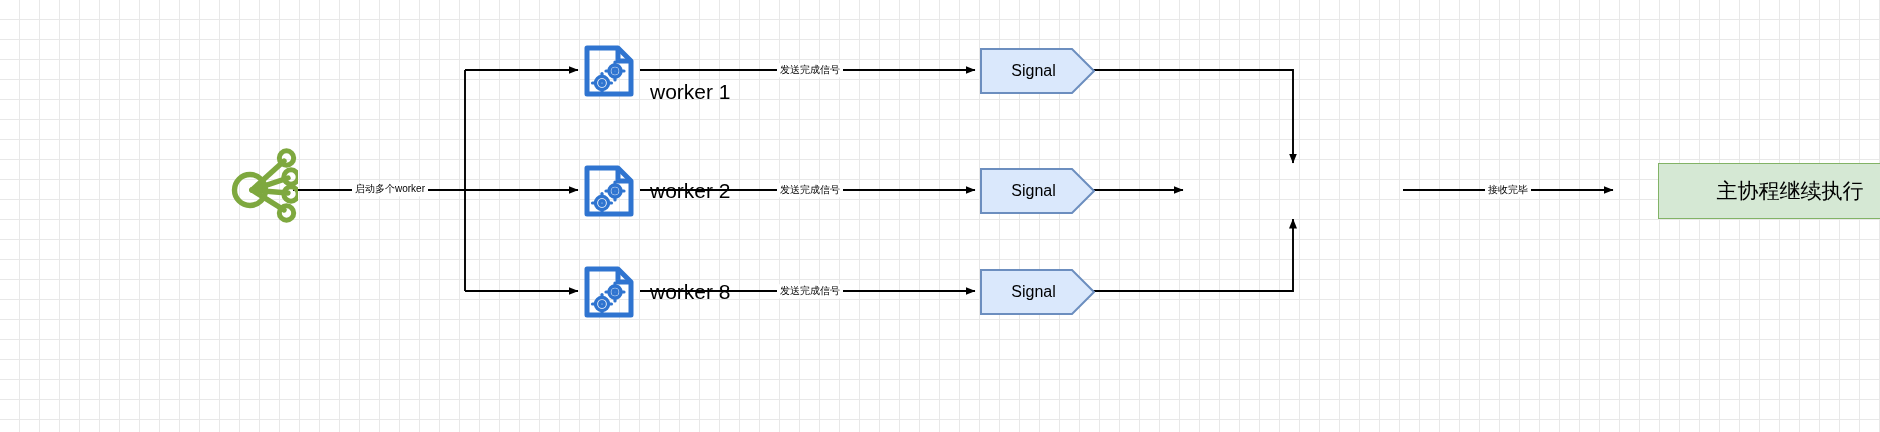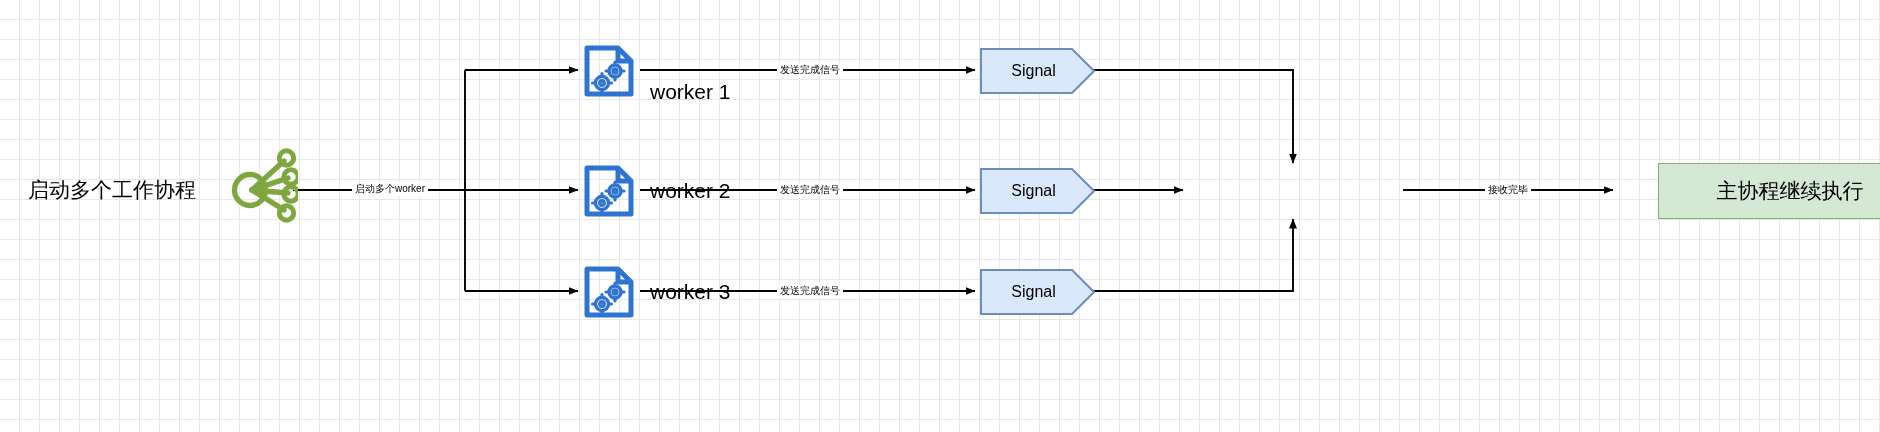--- a/index.html
+++ b/index.html
@@ -96,21 +96,20 @@
       <path d="M1093,70 L1293,70 L1293,163" marker-end="url(#ah)"></path>
 
       <path d="M1093,190 L1183,190" marker-end="url(#ah)"></path>
 
       <path d="M1093,291 L1293,291 L1293,219" marker-end="url(#ah)"></path>
 
       <path d="M1403,190 L1613,190" marker-end="url(#ah)"></path>
     </g>
   </svg>
 
-  <div class="node text-node" style="left:28px;top:170px;width:190px;height:40px;">启动多个工作协程</div>
 
   <div class="icon" style="left:228px;top:148px;width:70px;height:84px;">
     <svg viewBox="0 0 70 84" width="70" height="84" xmlns="http://www.w3.org/2000/svg">
       <g stroke="#7ea83f" stroke-width="5.4" fill="none" stroke-linecap="round">
         <line x1="24" y1="42" x2="56" y2="13"></line>
         <line x1="24" y1="42" x2="60" y2="30"></line>
         <line x1="24" y1="42" x2="60" y2="45"></line>
         <line x1="24" y1="42" x2="56" y2="62"></line>
       </g>
       <circle cx="22" cy="42" r="15.5" fill="none" stroke="#7ea83f" stroke-width="5.4"></circle>
@@ -200,21 +199,21 @@
         <line x1="33" y1="34" x2="33" y2="37"></line>
         <line x1="24" y1="28" x2="27" y2="28"></line>
         <line x1="39" y1="28" x2="42" y2="28"></line>
         <line x1="20" y1="30.5" x2="20" y2="33.5"></line>
         <line x1="20" y1="46.5" x2="20" y2="49.5"></line>
         <line x1="10.5" y1="40" x2="13.5" y2="40"></line>
         <line x1="26.5" y1="40" x2="29.5" y2="40"></line>
       </g>
     </svg>
   </div>
-  <div class="node worker-label" style="left:650px;top:273px;height:38px;">worker 3</div>
+  <div class="node worker-label" style="left:650px;top:273px;height:38px;">worker 8</div>
   <div class="edge-label" style="left:810px;top:291px;">发送完成信号</div>
   <div class="node" style="left:980px;top:269px;width:115px;height:46px;">
     <svg viewBox="0 0 115 46" width="115" height="46" xmlns="http://www.w3.org/2000/svg" preserveAspectRatio="none">
       <path d="M1,1 H92 L114,23 L92,45 H1 Z" fill="#dae8fc" stroke="#6c8ebf" stroke-width="2"></path>
     </svg>
     <div class="signal-text">Signal</div>
   </div>
 
 
   <div class="edge-label" style="left:1508px;top:190px;text-align:right;">接收完毕</div>

